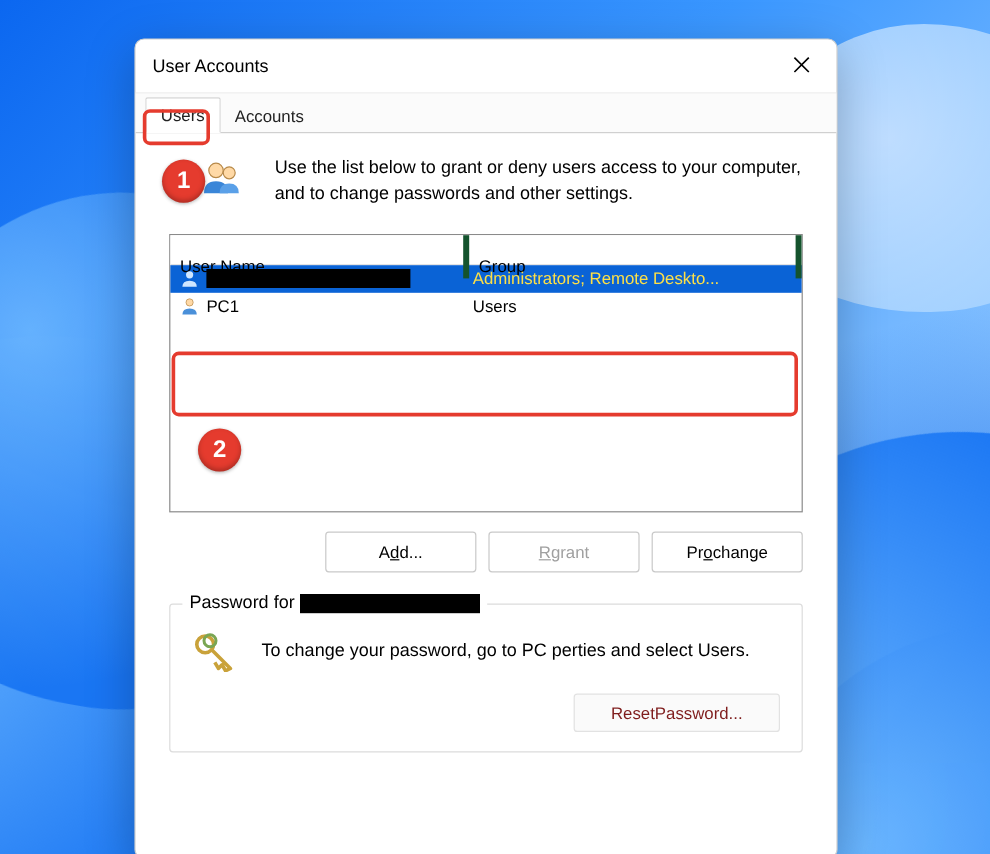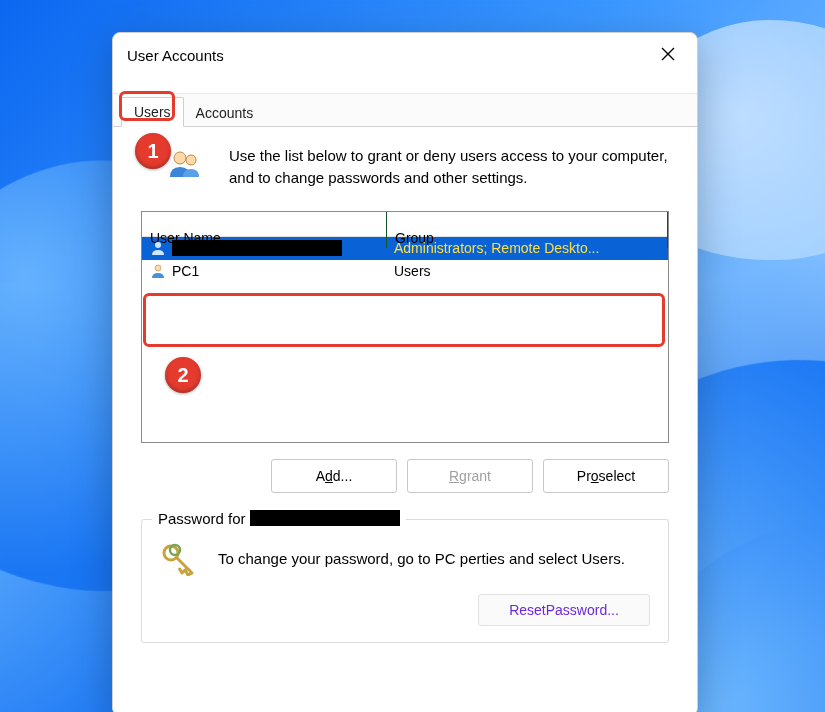--- a/index.html
+++ b/index.html
@@ -44,21 +44,21 @@
     border: 1px solid #cfcfcf;
     border-radius: 8px;
     box-shadow: 0 12px 40px rgba(0,0,0,.25);
     display: flex;
     flex-direction: column;
   }
   .titlebar {
     height: 44px;
     display: flex;
     align-items: center;
-    padding: 0 6px 16px 14px;
+    padding: 0 6px 0 14px;
     border-bottom: 1px solid #eaeaea;
   }
   .titlebar .title { font-size: 15px; }
   .titlebar .spacer { flex: 1; }
   .close-btn {
     width: 46px; height: 32px;
     display:flex; align-items:center; justify-content:center;
     border-radius:4px;
   }
   .close-btn svg { width:14px; height:14px; }
@@ -135,21 +135,21 @@
   }
   .list-header {
     display:flex;
     height:24px;
     border-bottom:1px solid #e3e3e3;
     font-size:14px;
     background:#fff;
   }
   .list-header .col {
     padding:18px 8px;
-    border-right:1px solid #14532d;
+    border-right:5px solid #14532d;
   }
   .col-user { width:228px; flex:0 0 228px; }
   .col-group { flex:1; }
   .list-row {
     display:flex;
     height:23px;
     align-items:center;
     font-size:14px;
   }
   .list-row .cell { padding:0 8px; display:flex; align-items:center; gap:6px; white-space:nowrap; overflow:hidden; text-overflow:ellipsis;}
@@ -187,37 +187,37 @@
     border-radius:3px;
     padding: 22px 18px 16px 18px;
     position:relative;
   }
   .groupbox .legend {
     position:absolute;
     top:-10px; left:10px;
     background:#fff;
     padding:0 6px;
     font-size:15px;
-    display:flex; align-items:flex-start; gap:4px;
+    display:flex; align-items:flex-end; gap:4px;
   }
   .groupbox .content {
     display:flex;
     gap:18px;
     align-items:center;
   }
   .keys-icon { width:40px; height:34px; flex:0 0 40px; }
   .groupbox p { margin:0; font-size:15px; }
   .reset-row {
     display:flex; justify-content:flex-end; margin-top:18px;
   }
   .reset-btn {
     min-width:170px; height:30px;
     border:1px solid #e2e2e2;
     background:#fafafa;
-    color:#6d28d9;
+    color:#7f1d1d;
     font-size:14px;
     display:flex; align-items:center; justify-content:center;
     border-radius:3px;
   }
 </style>
 </head>
 <body>
 
 <div class="desktop">
   <div class="petal p1"></div>
@@ -303,21 +303,21 @@
             <span class="ul">d</span>
             <span>d...</span>
         </div>
         <div class="btn disabled">
           <span class="ul">R</span>
             <span>grant</span>
         </div>
         <div class="btn">
           <span>Pr</span>
             <span class="ul">o</span>
-            <span>select</span>
+            <span>change</span>
         </div>
       </div>
 
       <div class="groupbox">
         <div class="legend">
           <span>Password for </span>
           <span class="redact" style="width:150px"></span>
         </div>
         <div class="content">
           <span class="keys-icon">

